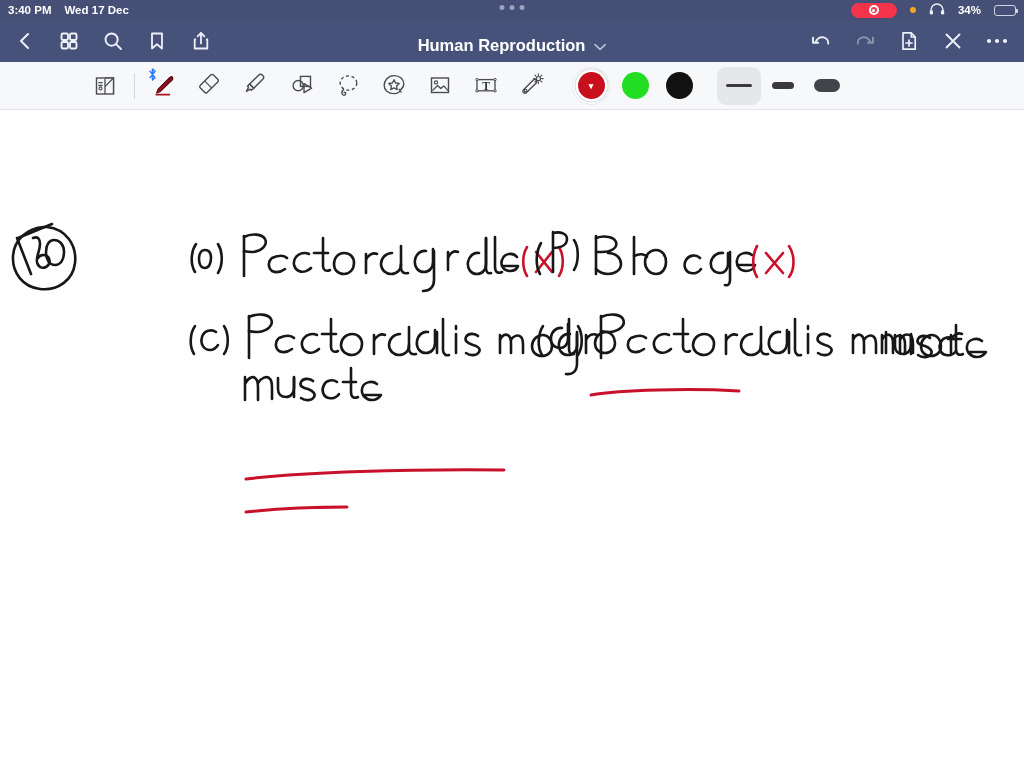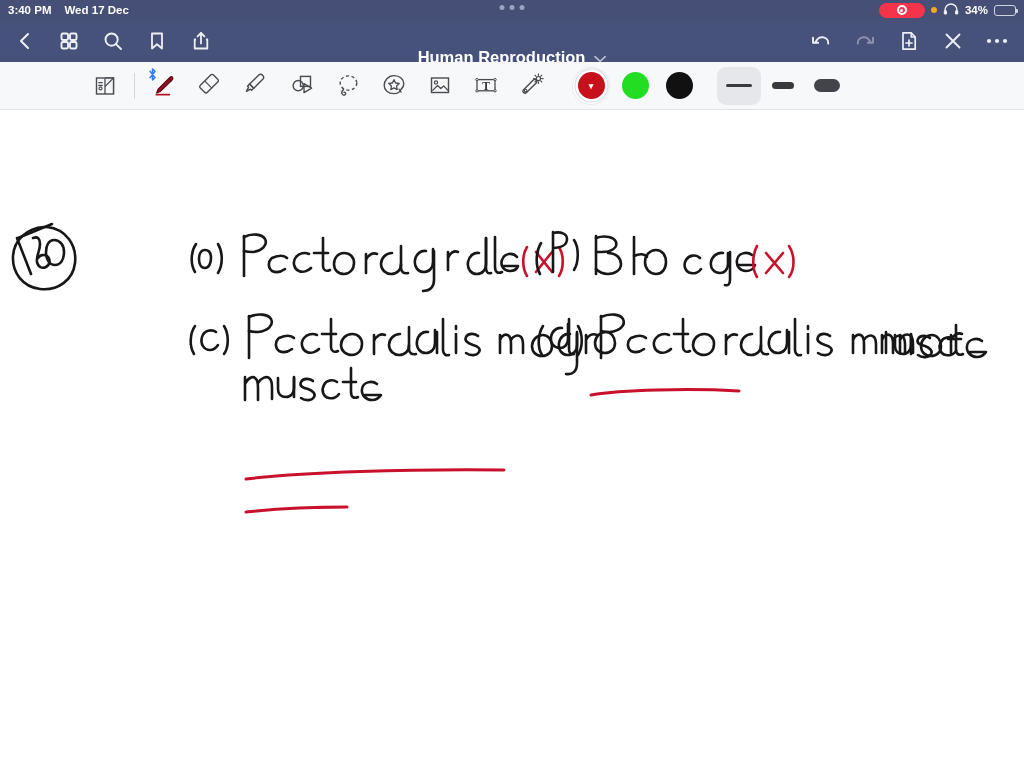--- a/index.html
+++ b/index.html
@@ -14,21 +14,21 @@
   
   .statusbar{
     position:relative;height:20px;background:#464f75;
     display:flex;align-items:center;
     color:#ffffff;font-size:11.5px;font-weight:bold;
     padding:0 8px;box-sizing:border-box;
   }
   .status-left{display:flex;align-items:center;gap:13px;}
   .status-right{
     position:absolute;right:8px;top:0;height:20px;
-    display:flex;align-items:center;gap:6px;
+    display:flex;align-items:center;gap:13px;
   }
   .rec-pill{
     width:46px;height:15px;border-radius:8px;background:#f3344a;
     display:flex;align-items:center;justify-content:center;
   }
   .rec-pill .ring{
     width:10px;height:10px;border-radius:50%;
     border:2px solid #ffffff;box-sizing:border-box;
     display:flex;align-items:center;justify-content:center;
   }
@@ -57,21 +57,21 @@
   }
   .nav-left{display:flex;align-items:center;gap:10px;padding-left:8px;}
   .nav-right{position:absolute;right:10px;top:0;height:42px;display:flex;align-items:center;gap:10px;}
   .nav-btn{
     width:34px;height:34px;display:flex;align-items:center;justify-content:center;
     color:#eef0f7;
   }
   .nav-btn svg{display:block;}
   .nav-btn.dim{opacity:.42;}
   .nav-title{
-    position:absolute;left:50%;top:16px;transform:translateX(-50%);
+    position:absolute;left:50%;top:4px;transform:translateX(-50%);
     height:42px;display:flex;align-items:center;gap:8px;
     color:#ffffff;font-size:16.5px;font-weight:bold;white-space:nowrap;
   }
   .nav-title .chev{opacity:.78;}
 
   
   .toolbar{
     position:relative;height:47px;background:#f7f8fa;
     border-bottom:1px solid #e2e4e9;
     display:flex;align-items:center;

